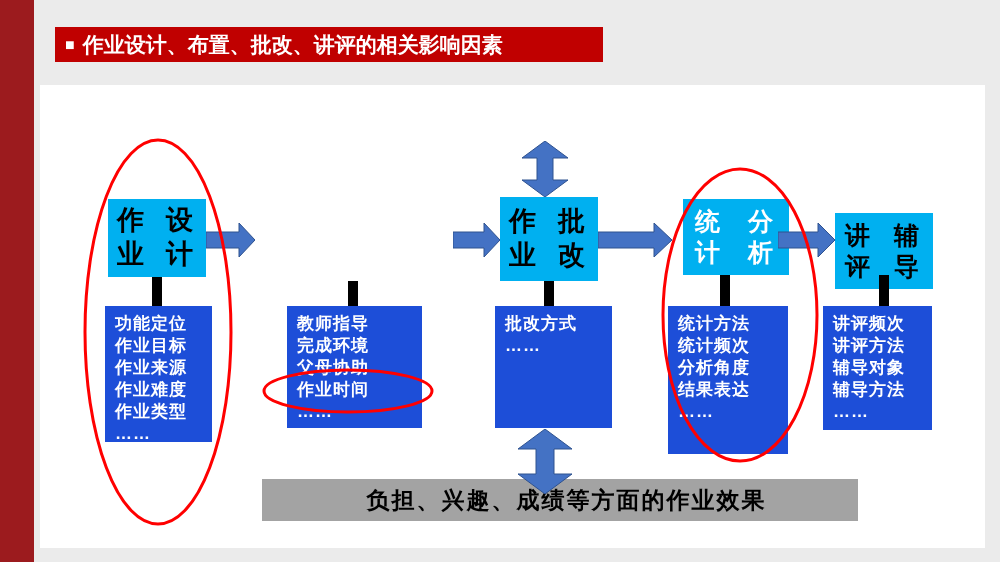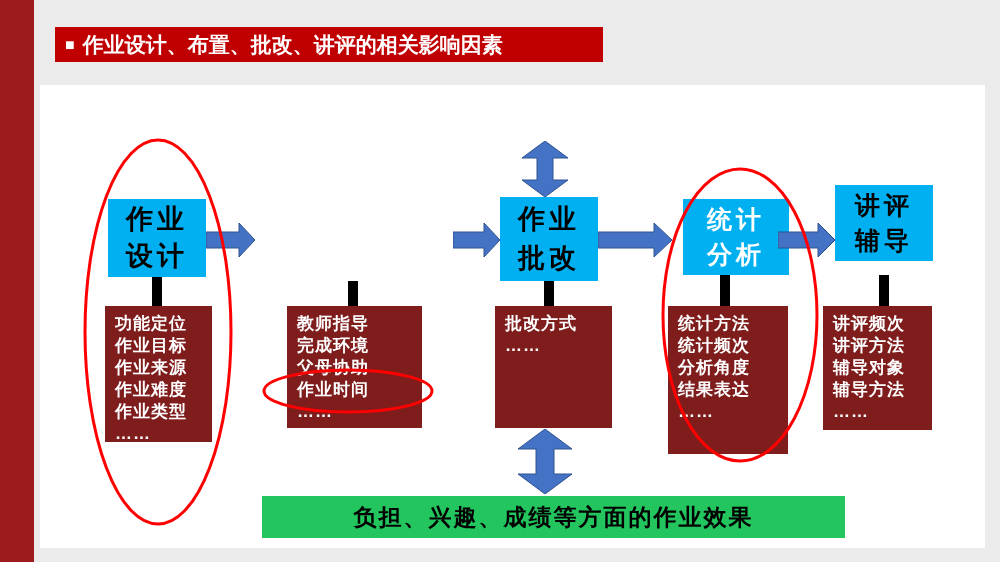--- a/index.html
+++ b/index.html
@@ -5,28 +5,28 @@
   html,body{margin:0;padding:0;background:#ebebeb;font-family:"Liberation Sans","DejaVu Sans",sans-serif;}
   .stage{position:relative;width:1000px;height:562px;background:#ebebeb;overflow:hidden;}
   .side-strip{position:absolute;left:0;top:0;width:34px;height:562px;background:#9c1b1e;}
   .title-banner{position:absolute;left:55px;top:27px;width:548px;height:35px;background:#c00000;color:#fff;
     display:flex;align-items:center;padding:0 10px;box-sizing:border-box;font-weight:bold;font-size:21px;}
   .title-bullet{margin-right:8px;font-size:16px;}
   .slide{position:absolute;left:40px;top:85px;width:945px;height:463px;background:#ffffff;}
   .banner{position:absolute;display:flex;align-items:center;justify-content:center;
     font-weight:bold;color:#000;letter-spacing:2px;}
   .banner.pink{left:222px;top:17px;width:583px;height:39px;background:#e8cdd3;font-size:23px;}
-  .banner.green{left:222px;top:411px;width:583px;height:42px;background:#22c55e;font-size:23px;}
+  .banner.green{left:222px;top:394px;width:583px;height:42px;background:#a3a3a3;font-size:23px;padding-left:13px;}
   .bluebox{position:absolute;background:#00b0f0;color:#000;font-weight:bold;
-    display:flex;flex-direction:column;align-items:center;justify-content:space-evenly;
+    display:flex;align-items:center;justify-content:space-evenly;
     text-align:center;line-height:1.25;letter-spacing:4px;}
   .bluebox.white{color:#fff;margin-left:11px;}
   .bluebox span{display:block;}
   .connector{position:absolute;width:10px;background:#000;}
-  .navybox{position:absolute;background:#7f1d1d;color:#fff;font-weight:bold;font-size:17px;
+  .navybox{position:absolute;background:#1d4ed8;color:#fff;font-weight:bold;font-size:17px;
     line-height:22px;padding:7px 0 16px 10px;box-sizing:border-box;letter-spacing:1px;}
   svg.arrow{position:absolute;}
   svg.arrow polygon{fill:#4472c4;stroke:#2f528f;stroke-width:1;}
   svg.overlay{position:absolute;left:0;top:0;pointer-events:none;}
   svg.overlay ellipse{fill:none;stroke:#ff0000;stroke-width:3;}
 </style>
 </head>
 <body>
 
 <div class="stage">
@@ -53,21 +53,21 @@
       <span>设计</span>
     </div>
     <div class="bluebox" style="left:460px;top:112px;width:98px;height:84px;font-size:27px">
       <span>作业</span>
       <span>批改</span>
     </div>
     <div class="bluebox white" style="left:632px;top:114px;width:106px;height:76px;font-size:25px">
       <span>统计</span>
       <span>分析</span>
     </div>
-    <div class="bluebox" style="left:795px;top:100px;width:98px;height:76px;font-size:25px">
+    <div class="bluebox" style="left:795px;top:128px;width:98px;height:76px;font-size:25px">
       <span>讲评</span>
       <span>辅导</span>
     </div>
 
     <svg class="arrow" style="left:166px;top:138px" width="49" height="34">
       <polygon points="0,9 33,9 33,0 49,17 33,34 33,25 0,25"></polygon>
     </svg>
     <svg class="arrow" style="left:413px;top:138px" width="47" height="34">
       <polygon points="0,9 31,9 31,0 47,17 31,34 31,25 0,25"></polygon>
     </svg>

